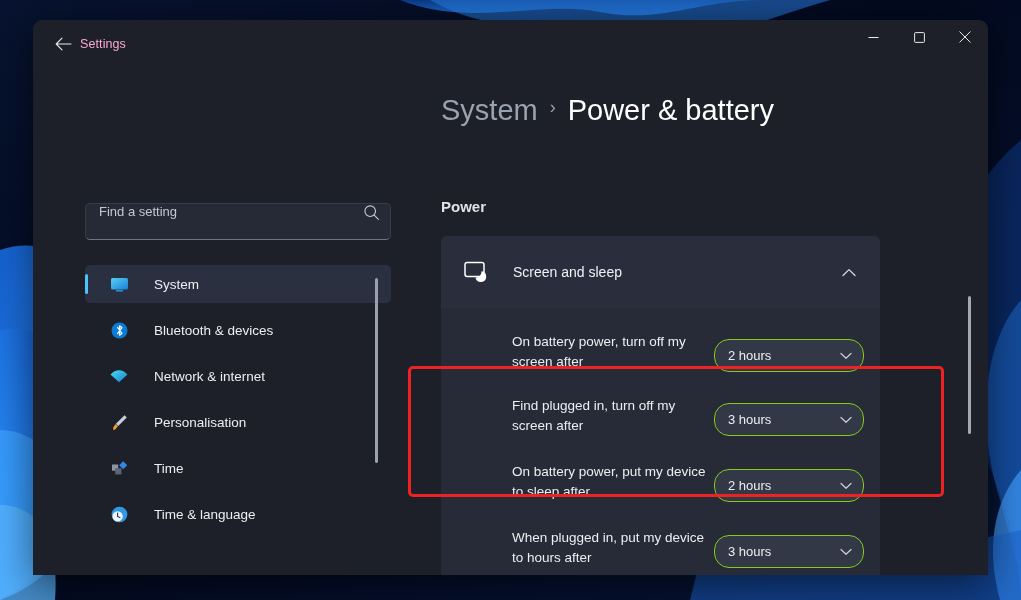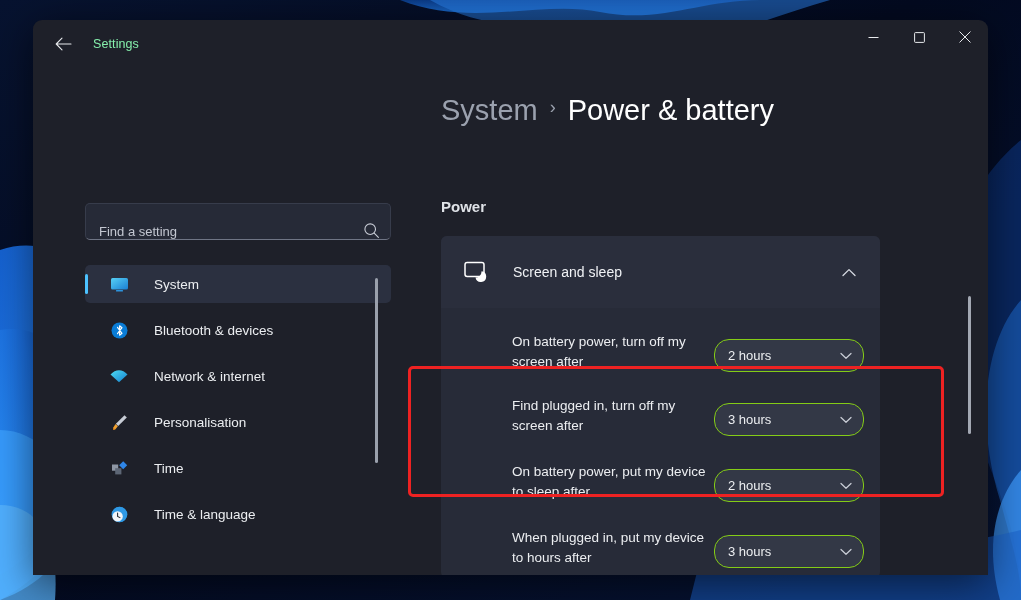--- a/index.html
+++ b/index.html
@@ -43,23 +43,22 @@
     align-items: center;
   }
   #back-btn {
     width: 34px; height: 34px;
     margin-left: 13px;
     display: flex; align-items: center; justify-content: center;
     border-radius: 4px;
     cursor: pointer;
   }
   #app-title {
-    margin-left: 13px;
     font-size: 12.5px;
-    color: #86efac;
+    color: #f9a8d4;
     letter-spacing: .1px;
   }
   #caption-buttons {
     margin-left: auto;
     display: flex;
     height: 48px;
   }
   .cap-btn {
     width: 46px; height: 34px;
     margin-top: 0;
@@ -77,21 +76,21 @@
   }
   #search-wrap {
     position: absolute;
     left: 52px; top: 135px;
     width: 306px; height: 37px;
     background: #262a37;
     border: 1px solid #373c4b;
     border-bottom: 1px solid #6f7585;
     border-radius: 5px;
     display: flex;
-    align-items: flex-end;
+    align-items: flex-start;
     padding: 0 10px 0 13px;
   }
   #search-input {
     flex: 1;
     background: transparent;
     border: none;
     outline: none;
     color: #cfd3dc;
     font-size: 13px;
     font-family: "Liberation Sans", sans-serif;

